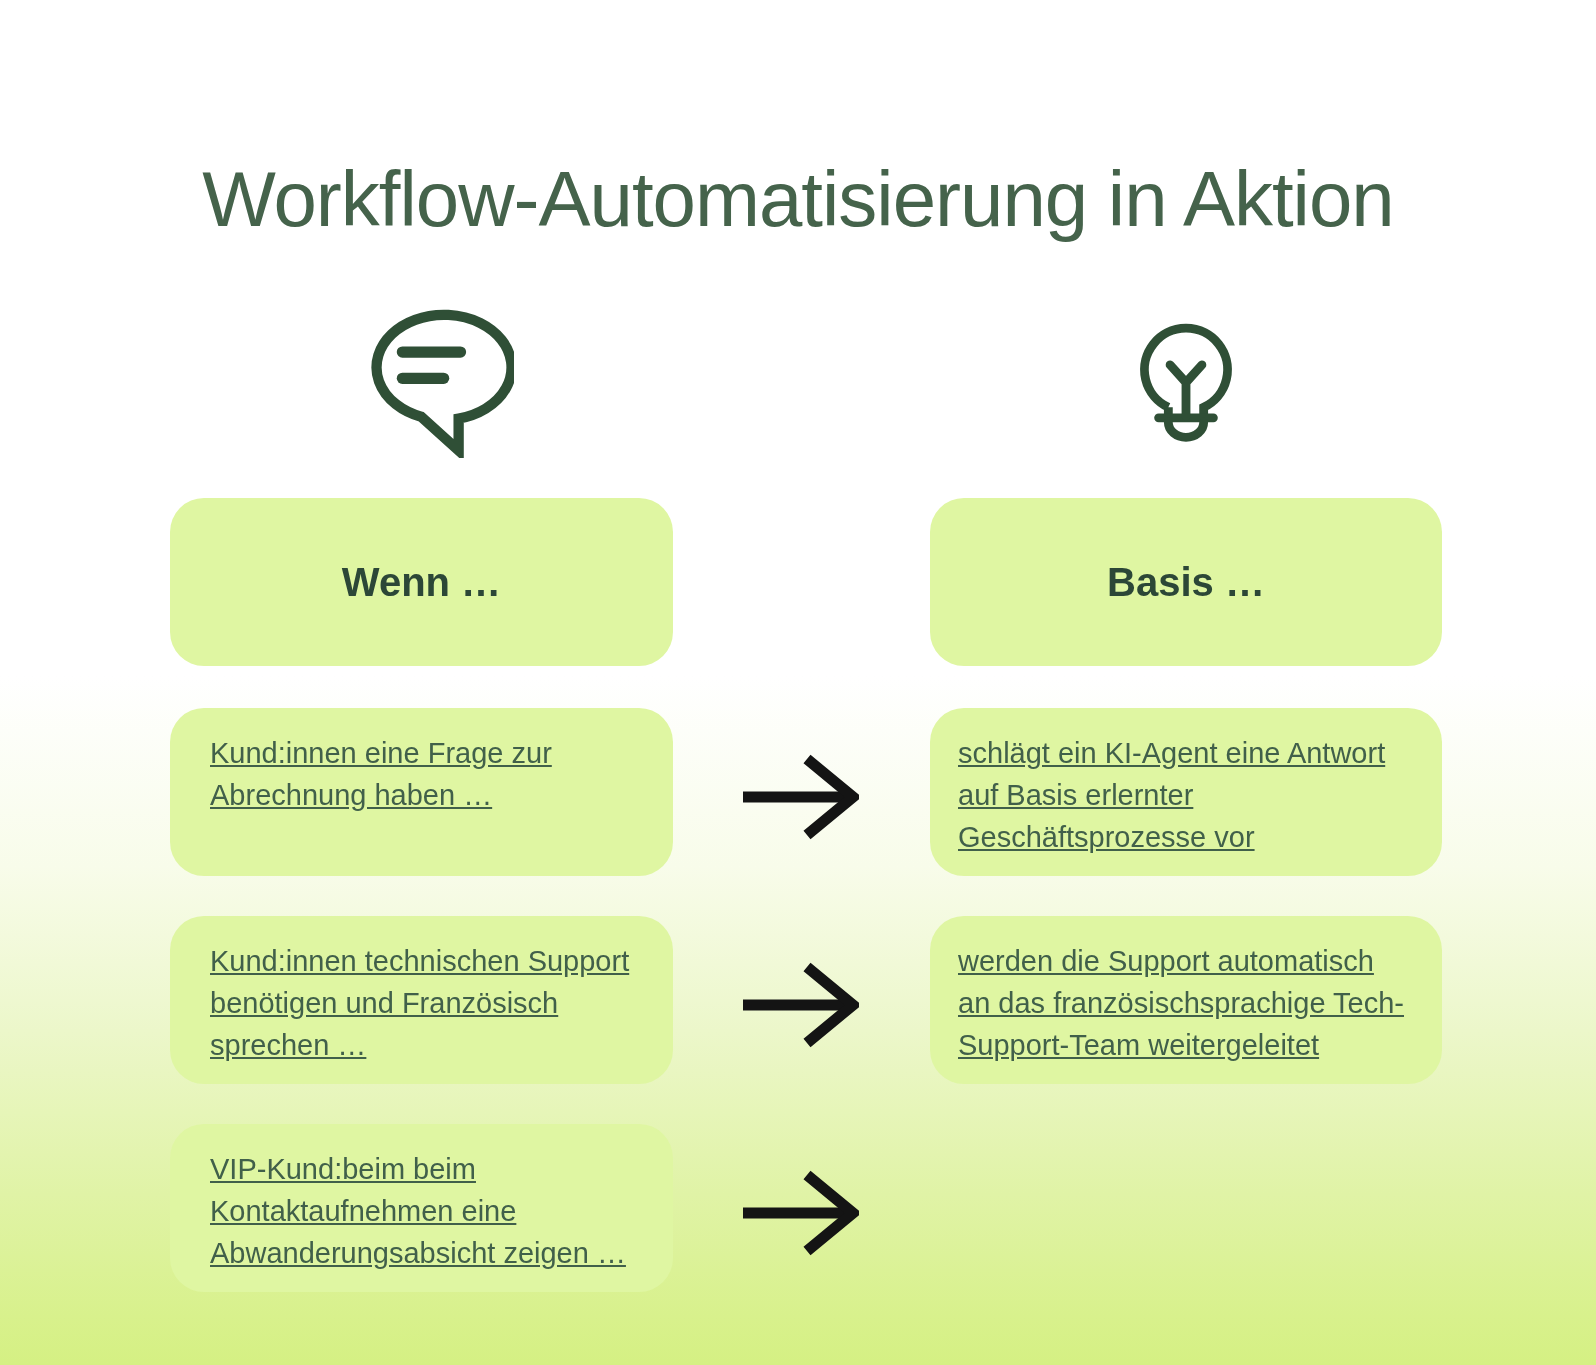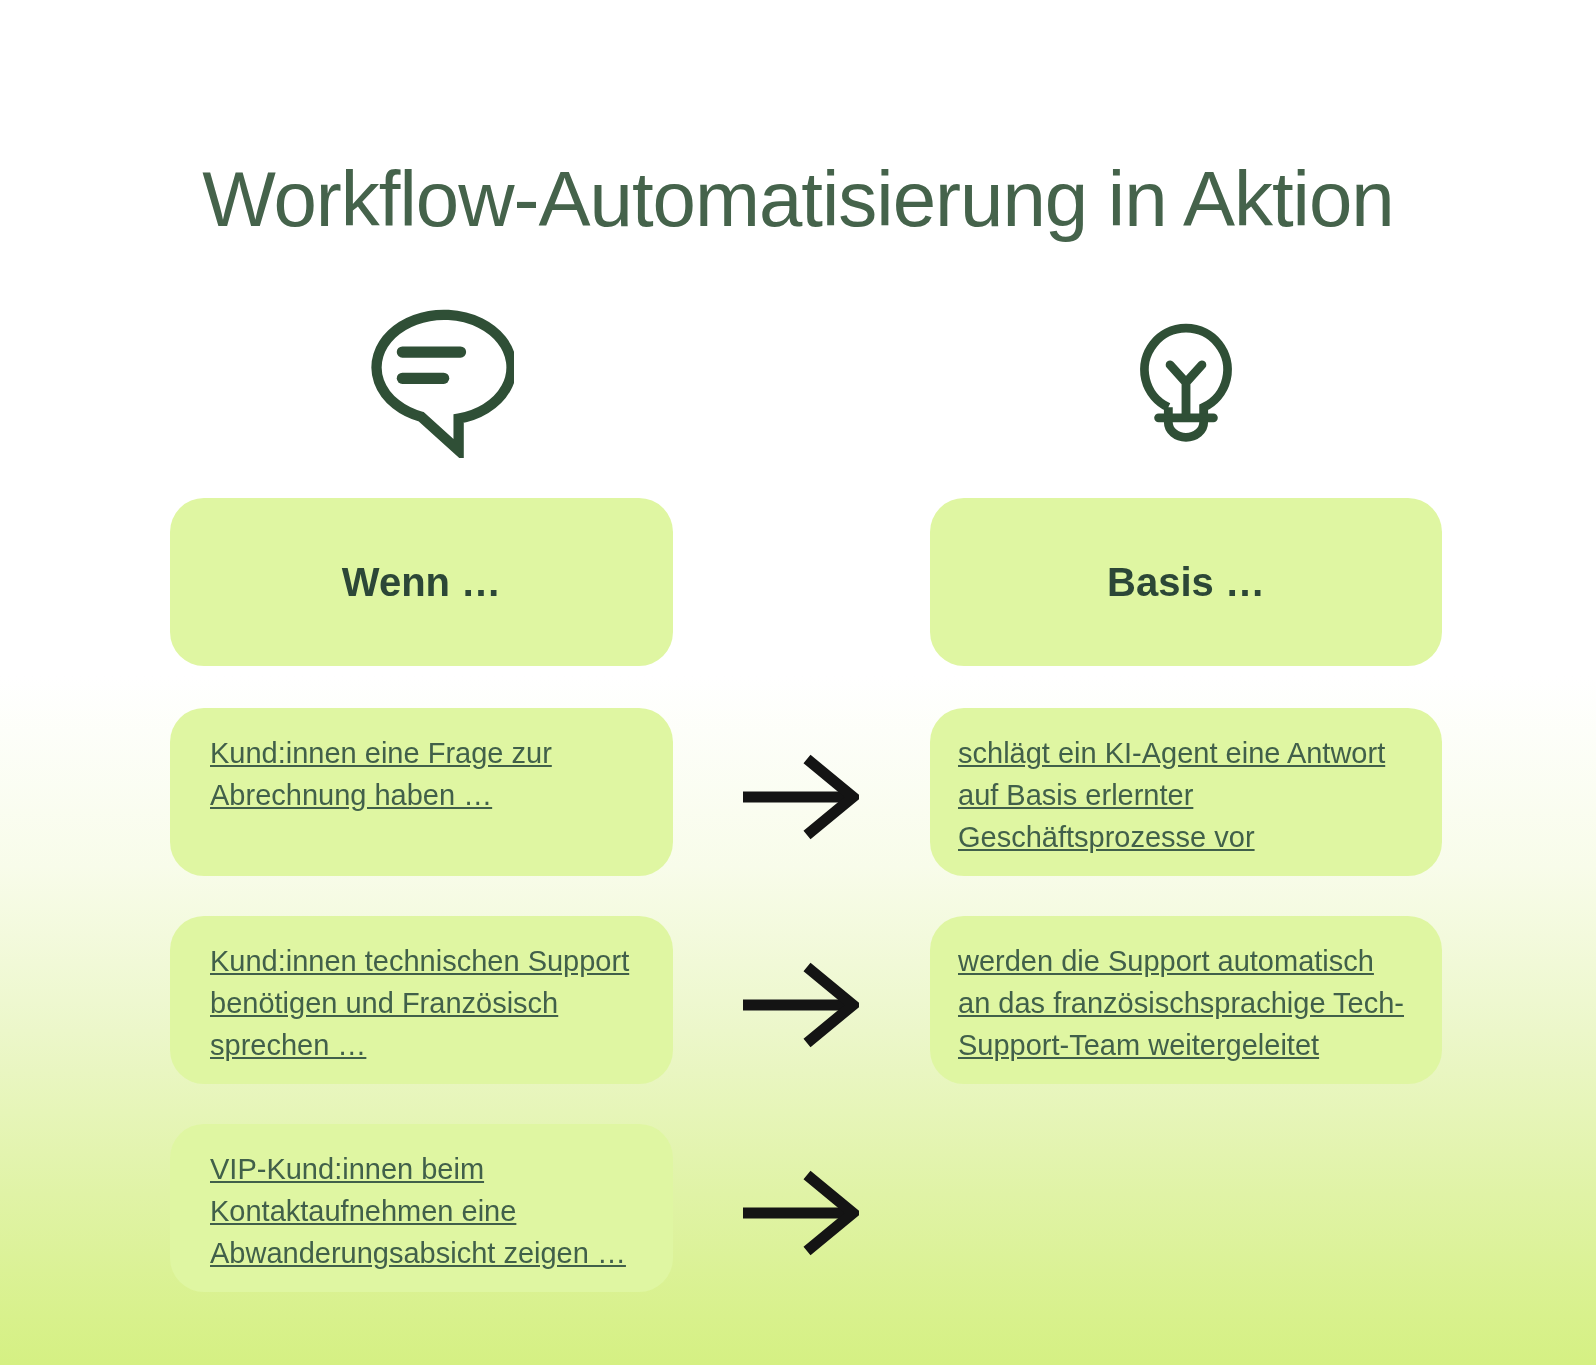--- a/index.html
+++ b/index.html
@@ -95,21 +95,21 @@
   </div>
 
   <div class="box col-left row-2">
     <div class="cell-text">Kund:innen technischen Support benötigen und Französisch sprechen …</div>
   </div>
   <div class="box col-right row-2">
     <div class="cell-text">werden die Support automatisch an das französischsprachige Tech-Support-Team weitergeleitet</div>
   </div>
 
   <div class="box col-left row-3">
-    <div class="cell-text">VIP-Kund:innen beim Kontaktaufnehmen eine Abwanderungsabsicht zeigen …</div>
+    <div class="cell-text">VIP-Kund:beim beim Kontaktaufnehmen eine Abwanderungsabsicht zeigen …</div>
   </div>
 
   <div class="arrow" style="top:701px;">
     <svg width="118" height="96" viewBox="0 0 118 96" fill="none">
       <path d="M 2 48 H 105" stroke="#141414" stroke-width="11"></path>
       <path d="M 66 10 L 112 48 L 66 86" stroke="#141414" stroke-width="11" stroke-linejoin="miter"></path>
     </svg>
   </div>
   <div class="arrow" style="top:909px;">
     <svg width="118" height="96" viewBox="0 0 118 96" fill="none">

